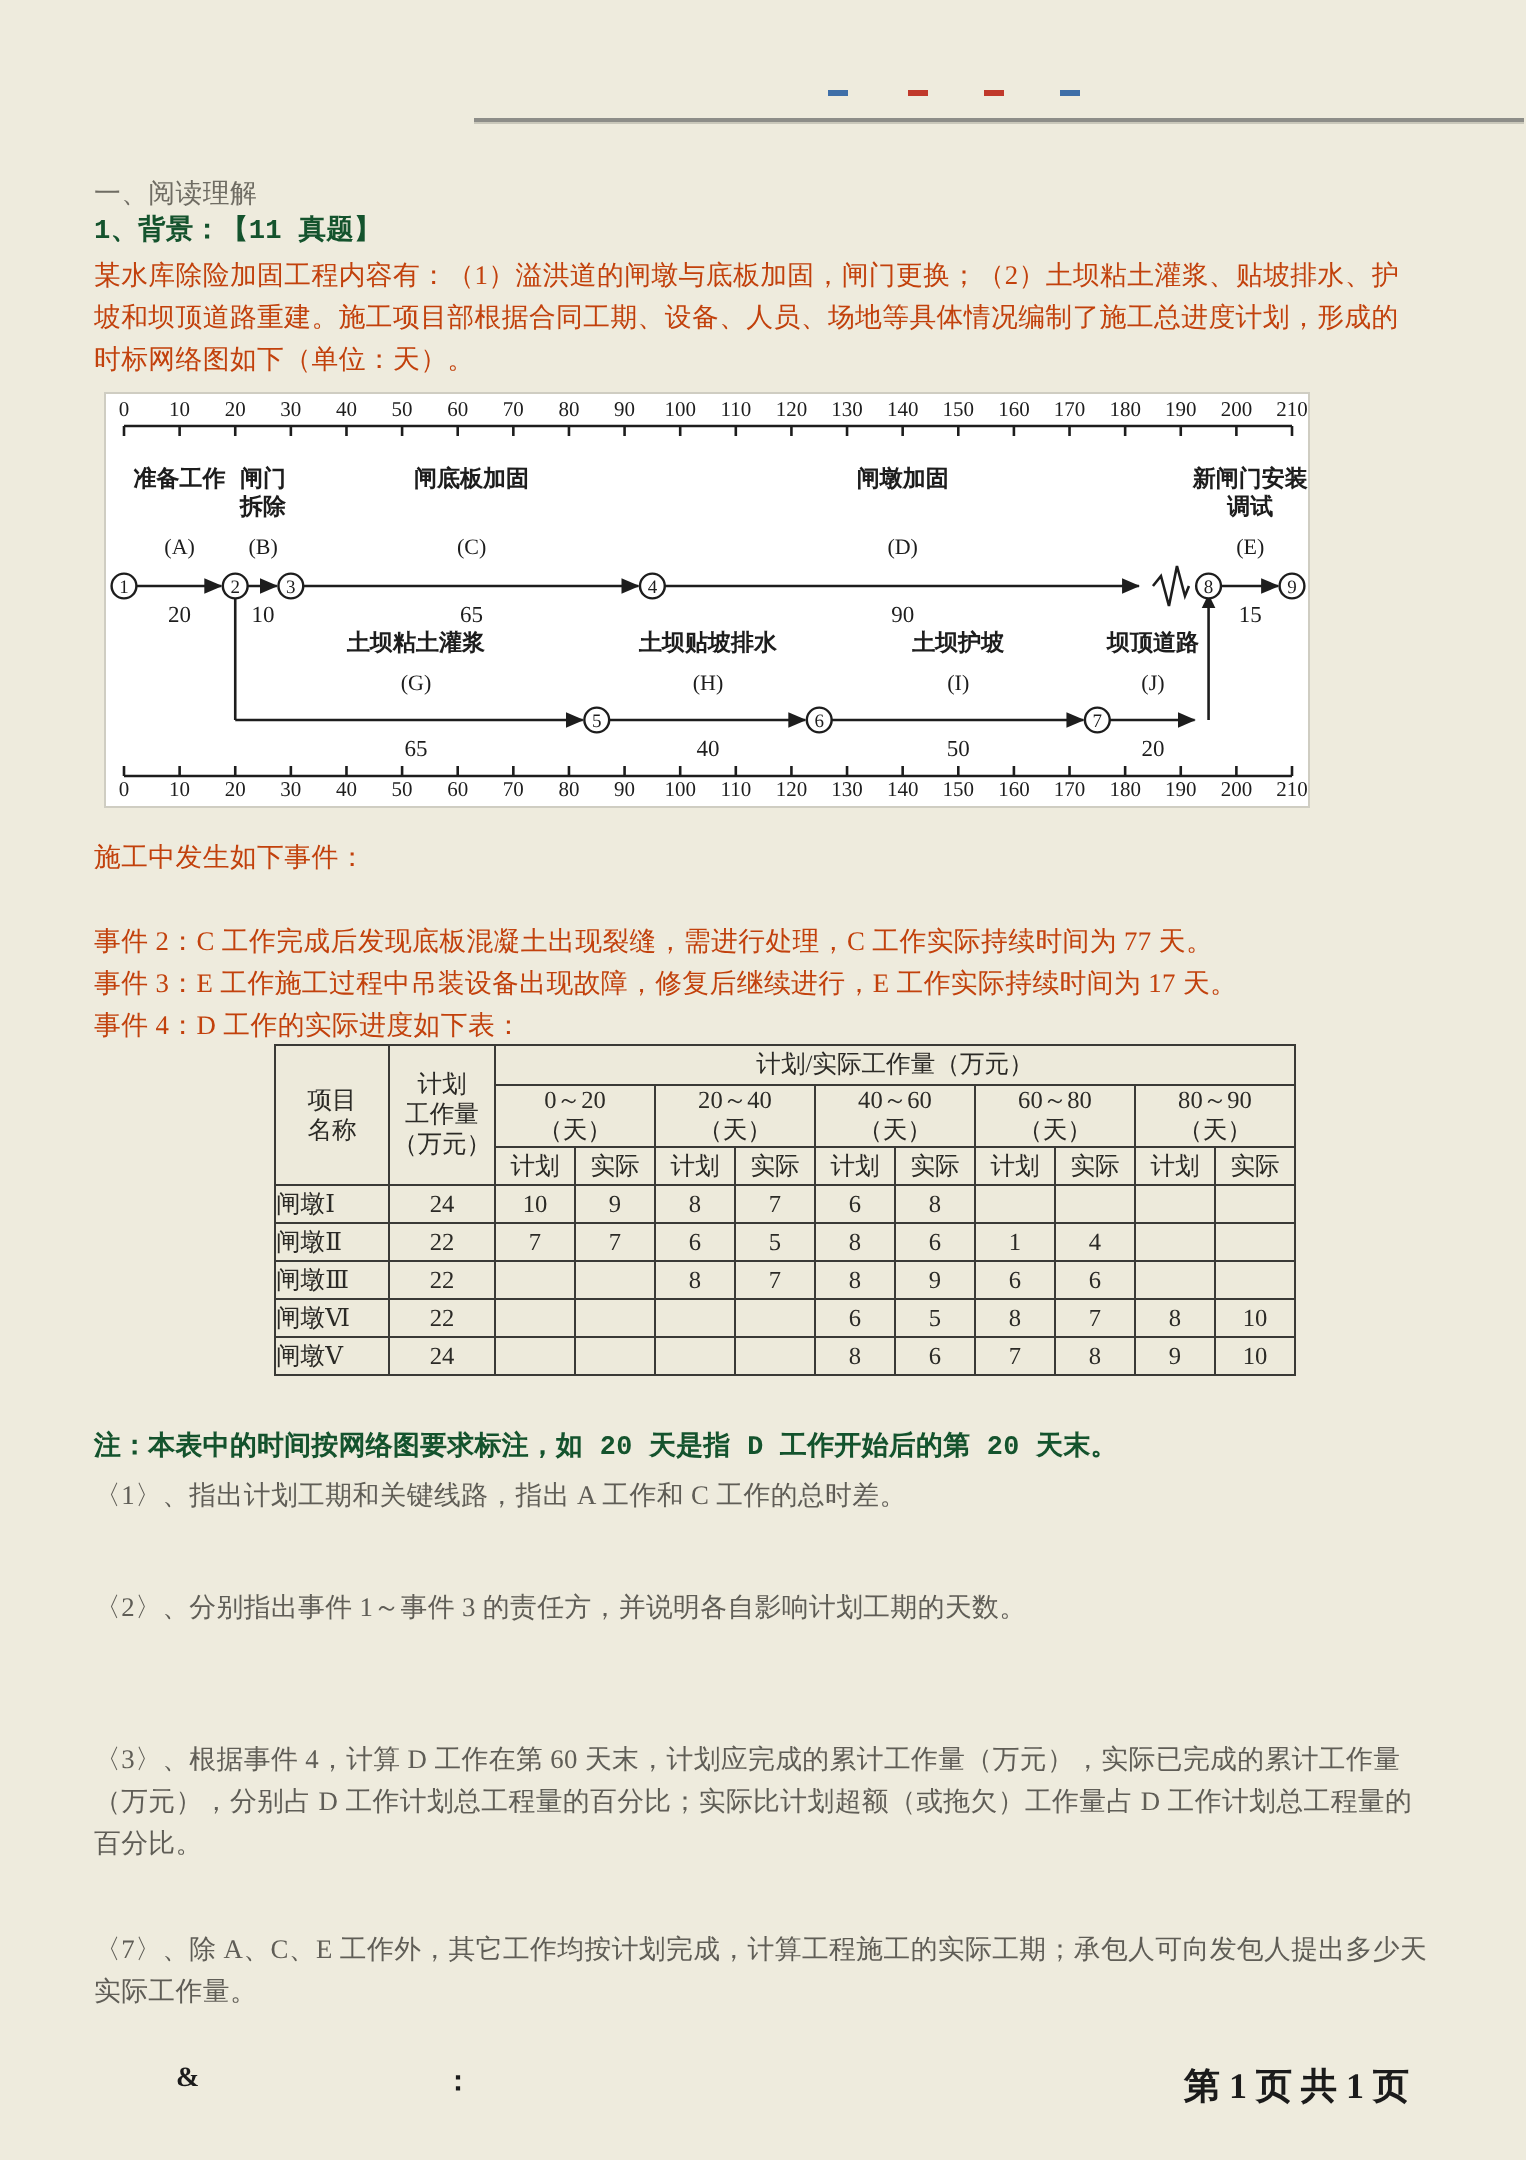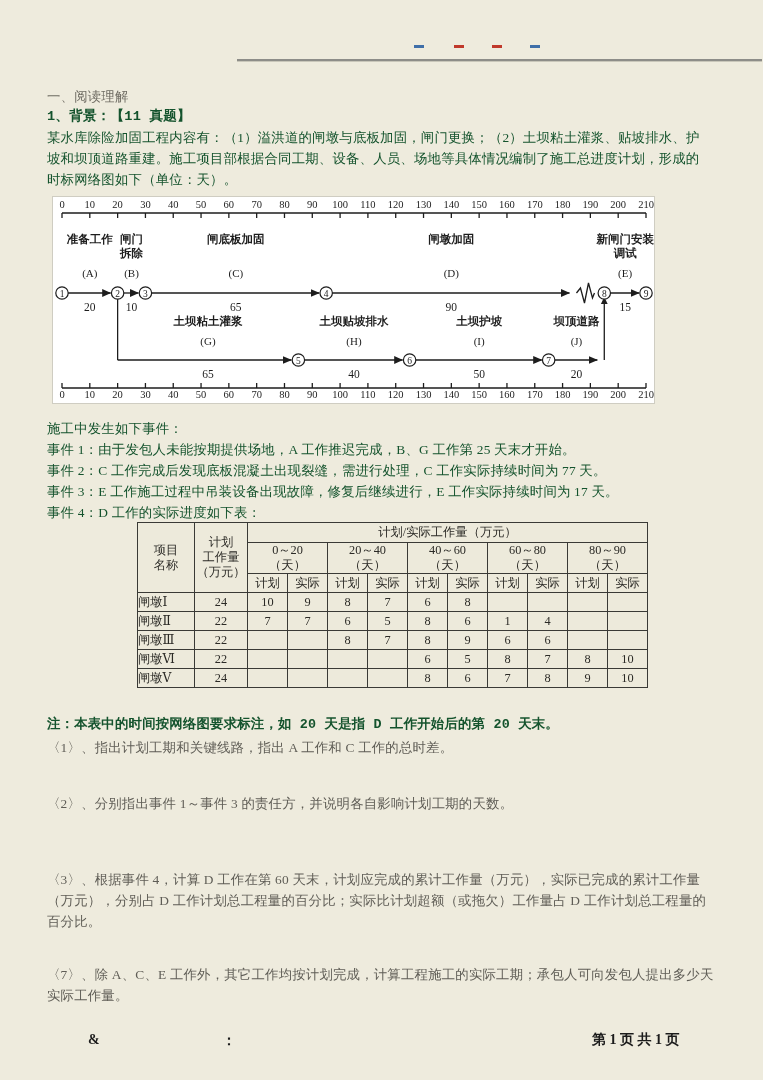--- a/index.html
+++ b/index.html
@@ -49,21 +49,21 @@
   
   .tline {
     position: absolute;
     font-size: 13.4px;
     line-height: 15px;
     letter-spacing: .2px;
     white-space: nowrap;
   }
   .faint { color: #6f6c63; }
   .bold  { font-weight: bold; color: #14532d; font-family: Liberation Mono, monospace; }
-  .body  { color: #14532d; }
+  .body  { color: #c2410c; }
   .qtext { color: #5f5d56; text-align: right; }
 
   
   .diagram {
     position: absolute;
     left: 52px; top: 196px;
     width: 603px; height: 208px;
     background: #ffffff;
     border: 1px solid #cfcdc2;
     box-sizing: border-box;
@@ -102,21 +102,21 @@
     font-size: 14px; font-weight: bold; color: #1b1b1b;
   }
   .footer-colon {
     position: absolute;
     left: 222px; top: 1032px;
     font-size: 14px; font-weight: bold; color: #1b1b1b;
   }
   .footer-page {
     position: absolute;
     left: 592px; top: 1031px;
-    font-size: 14px; font-weight: bold; color: #1b1b1b;
+    font-size: 18px; font-weight: bold; color: #1b1b1b;
     white-space: nowrap;
   }
 </style>
 </head>
 <body>
 
 <div class="page">
 
   <div class="header-strip">
     <div class="hdr-dashes">
@@ -297,21 +297,20 @@
           <text x="245.38095238095238" y="166.6" text-anchor="middle" fill="#1d1d1d" font-size="9.5">5</text>
           <circle cx="356.6190476190476" cy="163" r="6.2" fill="#ffffff" stroke="#1d1d1d" stroke-width="1.2"></circle>
           <text x="356.6190476190476" y="166.6" text-anchor="middle" fill="#1d1d1d" font-size="9.5">6</text>
           <circle cx="495.6666666666667" cy="163" r="6.2" fill="#ffffff" stroke="#1d1d1d" stroke-width="1.2"></circle>
           <text x="495.6666666666667" y="166.6" text-anchor="middle" fill="#1d1d1d" font-size="9.5">7</text>
         </g>
     </svg>
   </div>
 
   <div class="tline body" style="left:47px; top:421px;">施工中发生如下事件：</div>
-  <div class="tline body" style="left:47px; top:442px;">事件 1：由于发包人未能按期提供场地，A 工作推迟完成，B、G 工作第 25 天末才开始。</div>
   <div class="tline body" style="left:47px; top:463px;">事件 2：C 工作完成后发现底板混凝土出现裂缝，需进行处理，C 工作实际持续时间为 77 天。</div>
   <div class="tline body" style="left:47px; top:484px;">事件 3：E 工作施工过程中吊装设备出现故障，修复后继续进行，E 工作实际持续时间为 17 天。</div>
   <div class="tline body" style="left:47px; top:505px;">事件 4：D 工作的实际进度如下表：</div>
 
   <table class="prog-table">
     <thead>
       <tr>
         <td class="namecol stackcell" rowspan="3">
           <div>项目</div>
           <div>名称</div>

